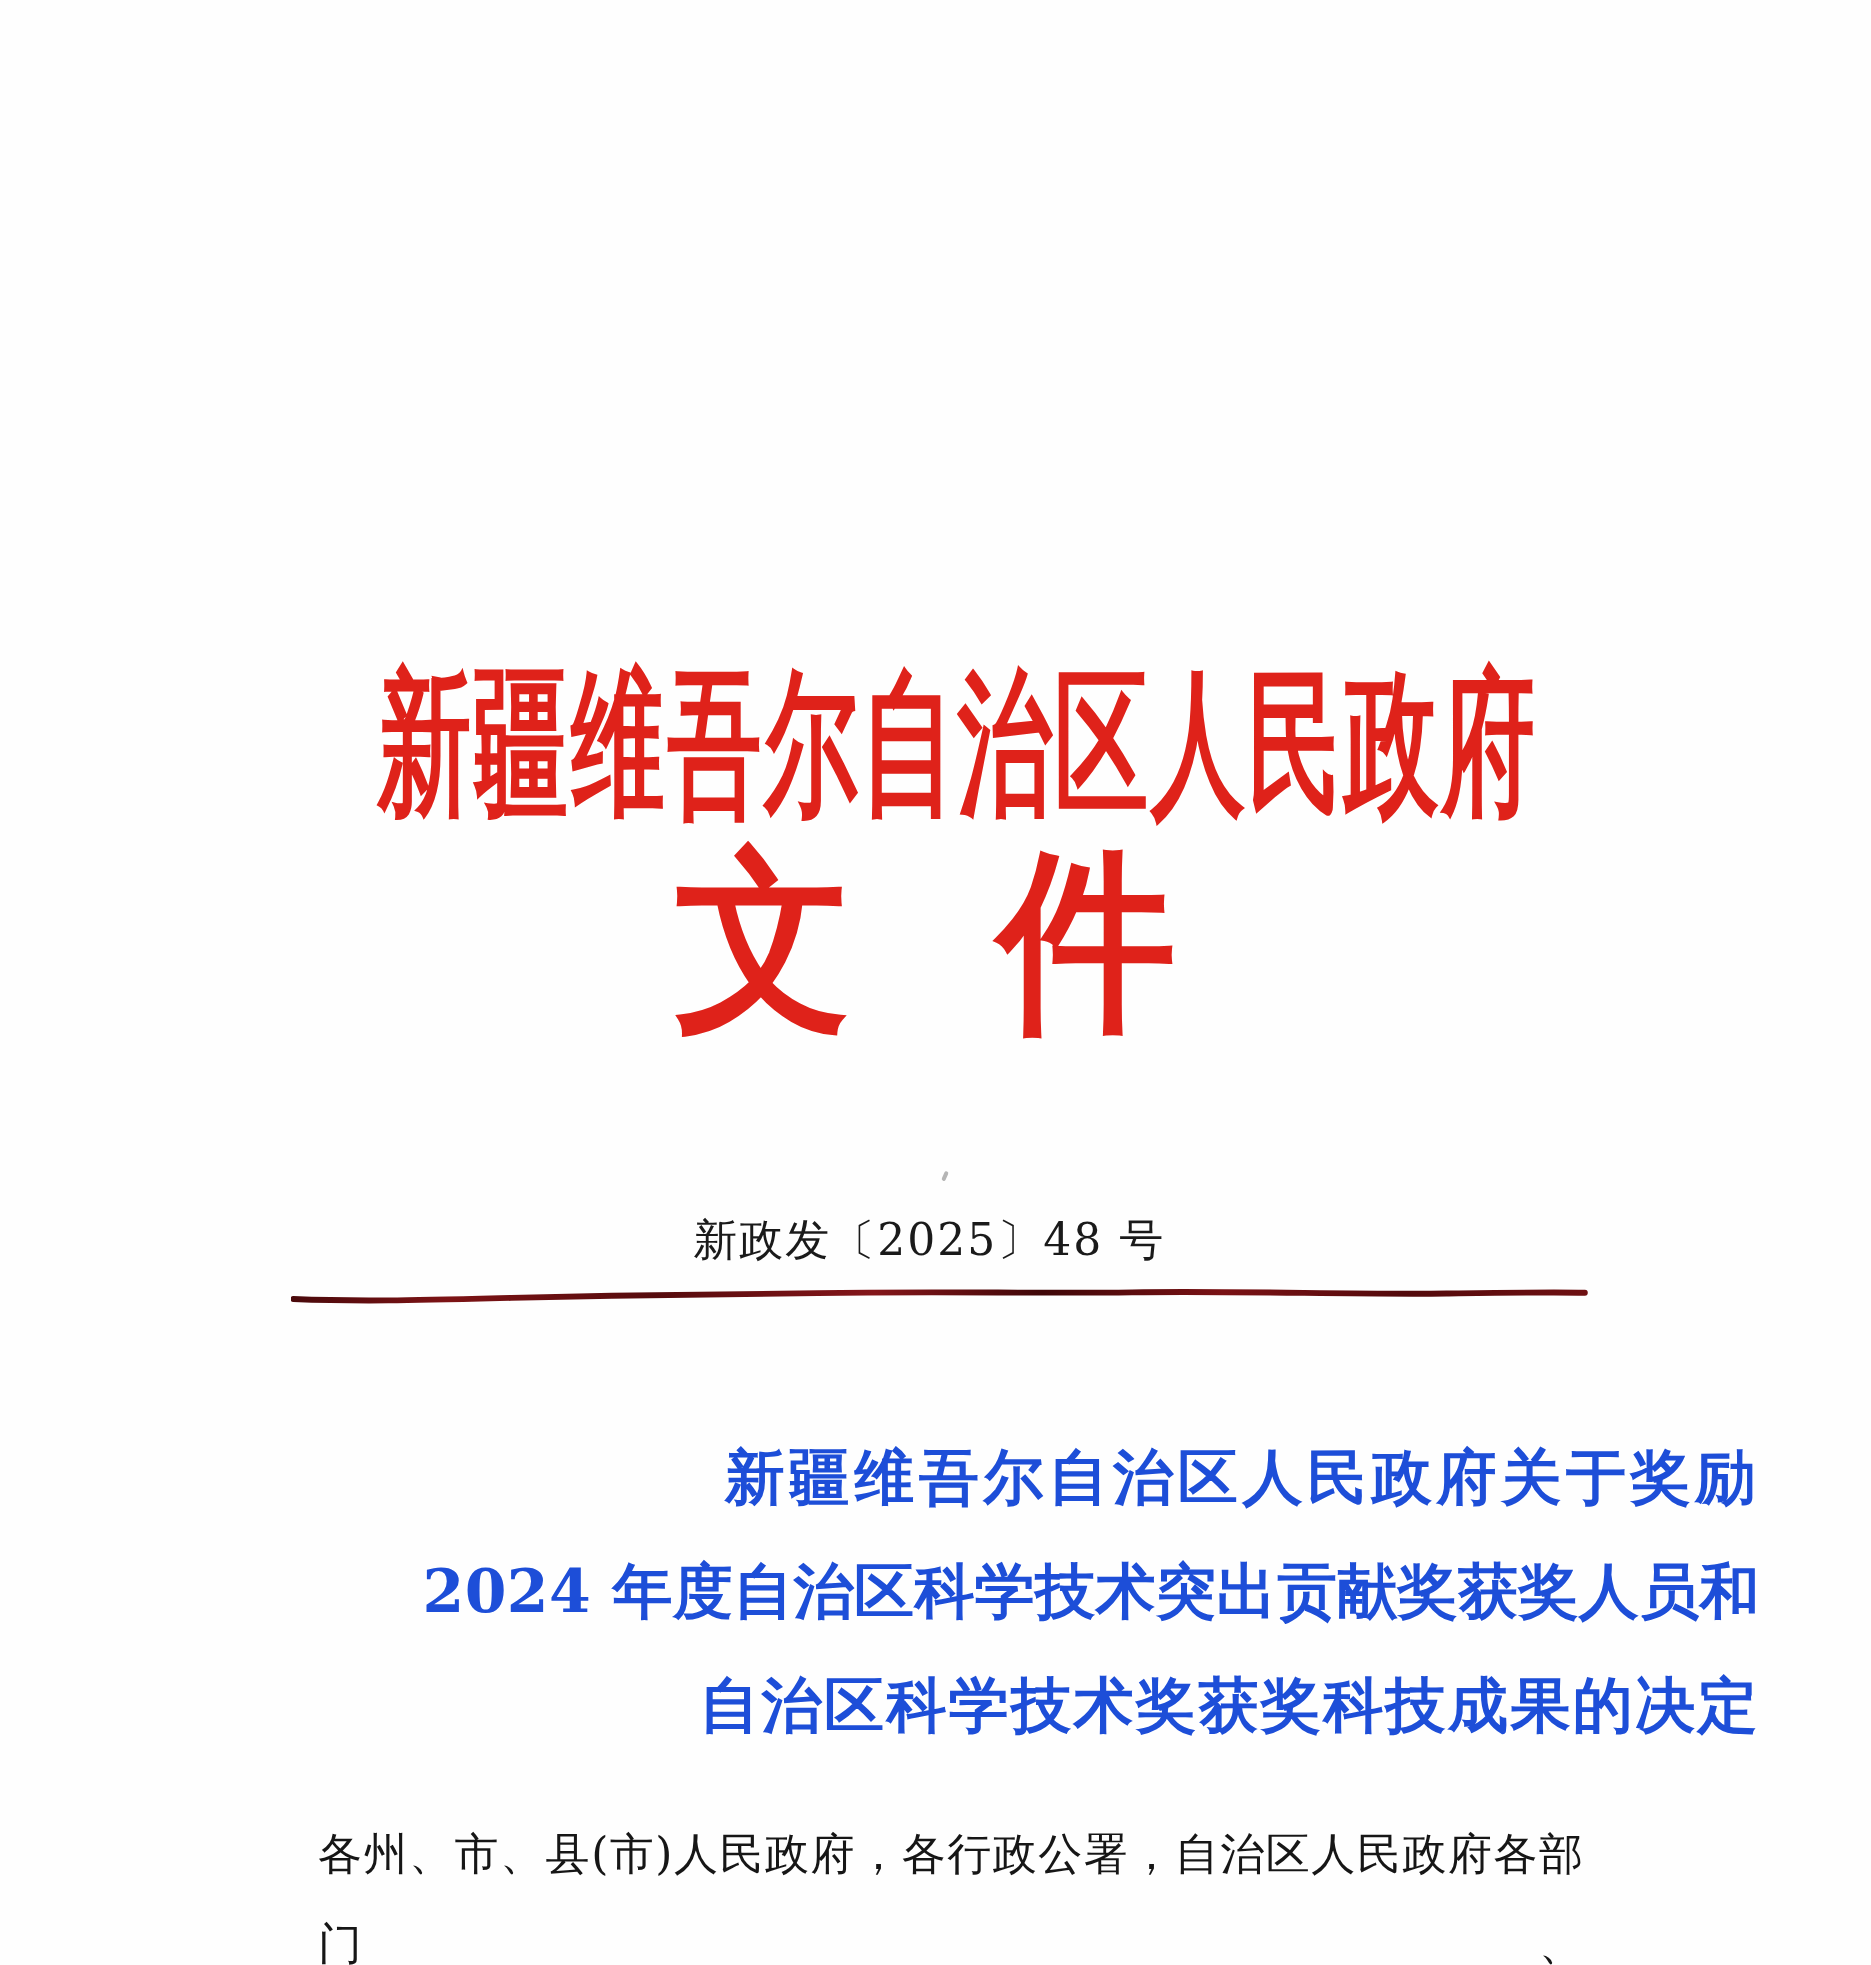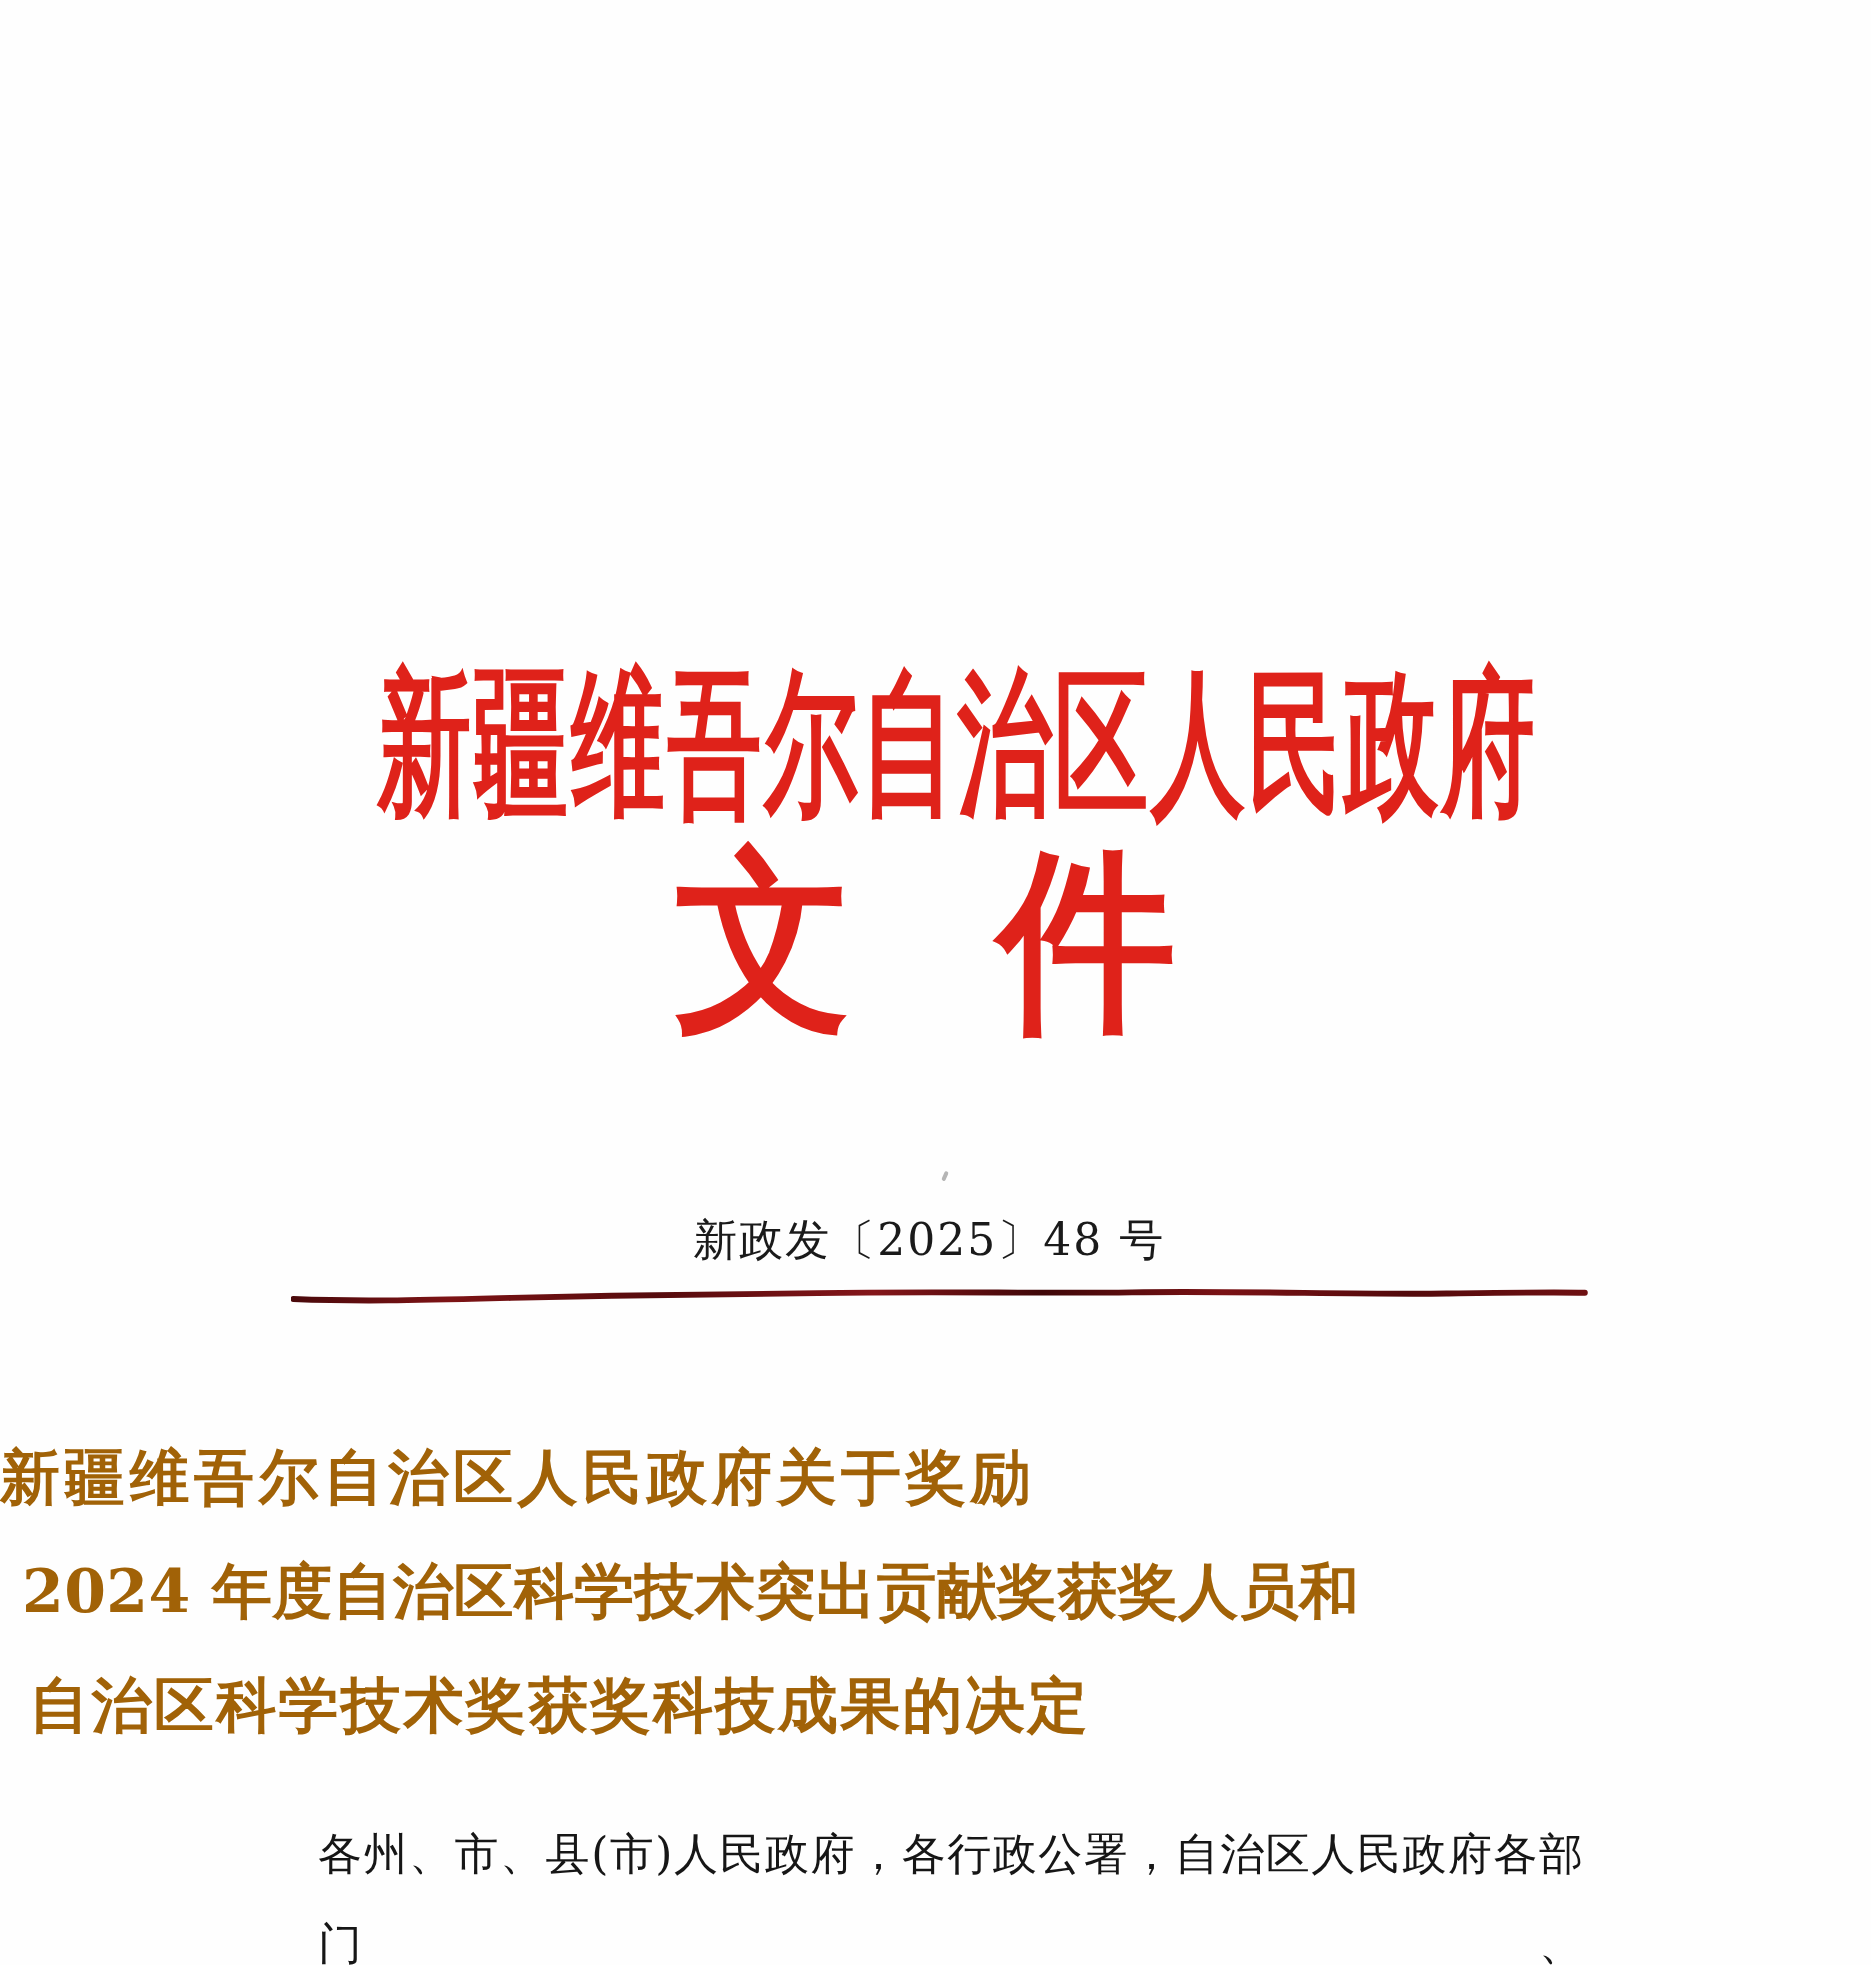--- a/index.html
+++ b/index.html
@@ -72,24 +72,24 @@
     left: 291px;
     top: 1286px;
   }
 
   
   .title-block {
     position: absolute;
     top: 1420px;
     left: 0;
     width: 1760px;
-    text-align: left;
+    text-align: right;
     font-size: 60px;
     font-weight: bold;
-    color: #a16207;
+    color: #1d4ed8;
     line-height: 114px;
   }
   .title-line-1 { letter-spacing: 4.7px; }
   .title-line-2 { letter-spacing: 0.4px; margin-left: 22px; }
   .title-line-3 { letter-spacing: 2.4px; margin-left: 29px; }
 
   
   .body-block {
     position: absolute;
     top: 1809px;

